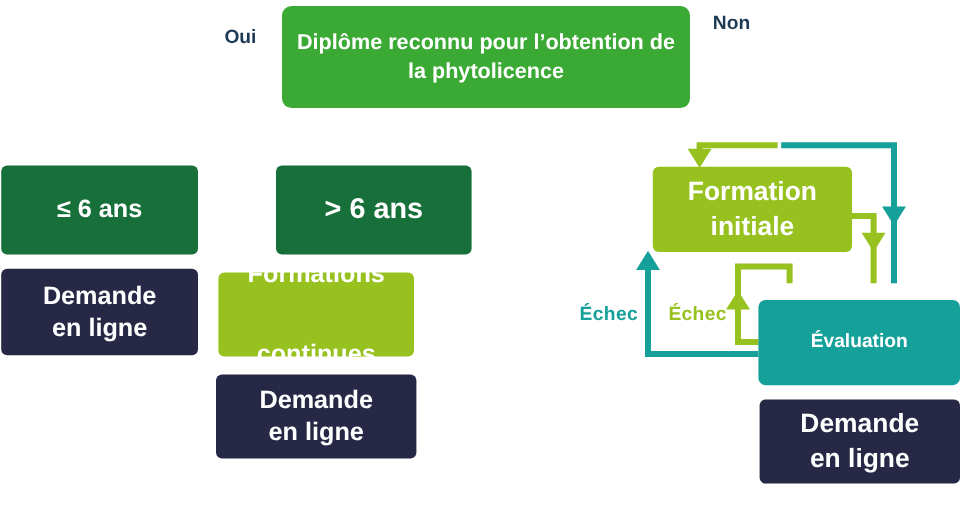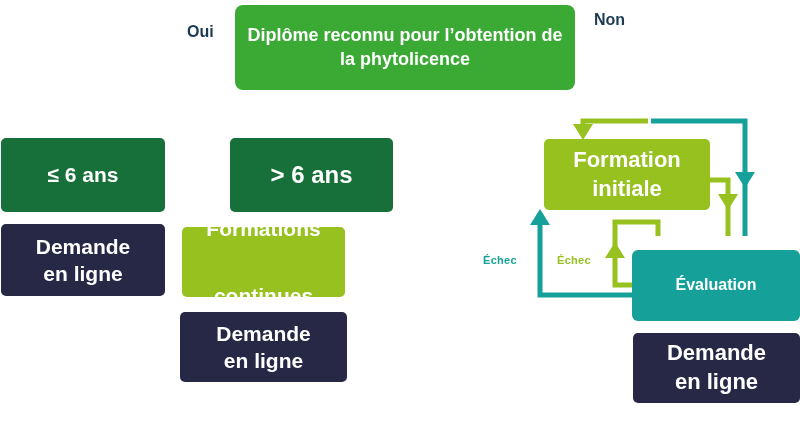--- a/index.html
+++ b/index.html
@@ -24,21 +24,21 @@
   .b-dem1{left:1px;top:224px;width:164px;height:72px;background:var(--navy,#262845);font-size:21px;}
   .b-gt6{left:182px;top:138px;width:163px;height:74px;background:var(--dark-green,#17703a);font-size:24px;margin-left:48px;}
   .b-fc{left:182px;top:227px;width:163px;height:70px;background:var(--lime,#97c11f);font-size:21px;gap:40px;}
   .b-dem2{left:180px;top:312px;width:167px;height:70px;background:var(--navy,#262845);font-size:21px;}
   .b-fi{left:502px;top:139px;width:166px;height:71px;background:var(--lime,#97c11f);font-size:22px;margin-left:42px;}
   .b-ev{left:632px;top:250px;width:168px;height:71px;background:var(--teal,#16a09a);font-size:16px;border-radius:6px;}
   .b-dem3{left:633px;top:333px;width:167px;height:70px;background:var(--navy,#262845);font-size:22px;}
   .branch-label{position:absolute;font-size:16px;color:var(--label-blue,#1c3a54);}
   .lbl-oui{left:187px;top:23px;}
   .lbl-non{left:594px;top:11px;}
-  .echec{position:absolute;top:254px;font-size:11px;letter-spacing:.3px;}
+  .echec{position:absolute;top:254px;font-size:16px;letter-spacing:.3px;}
   .echec-teal{left:483px;color:var(--teal,#16a09a);}
   .echec-lime{left:557px;color:var(--lime,#97c11f);}
 </style>
 </head>
 <body>
 
 <div class="stage">
 
   <svg class="connectors" viewBox="0 0 800 436" xmlns="http://www.w3.org/2000/svg">
 

